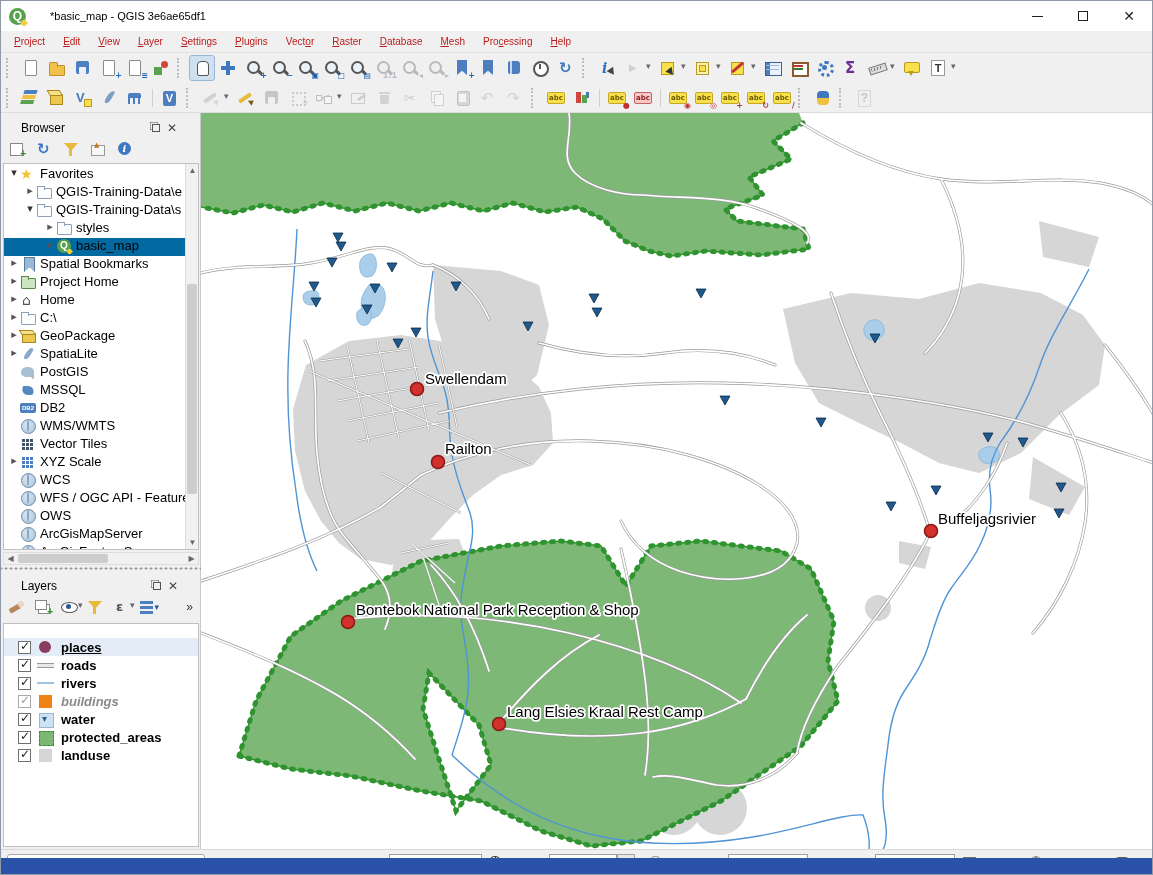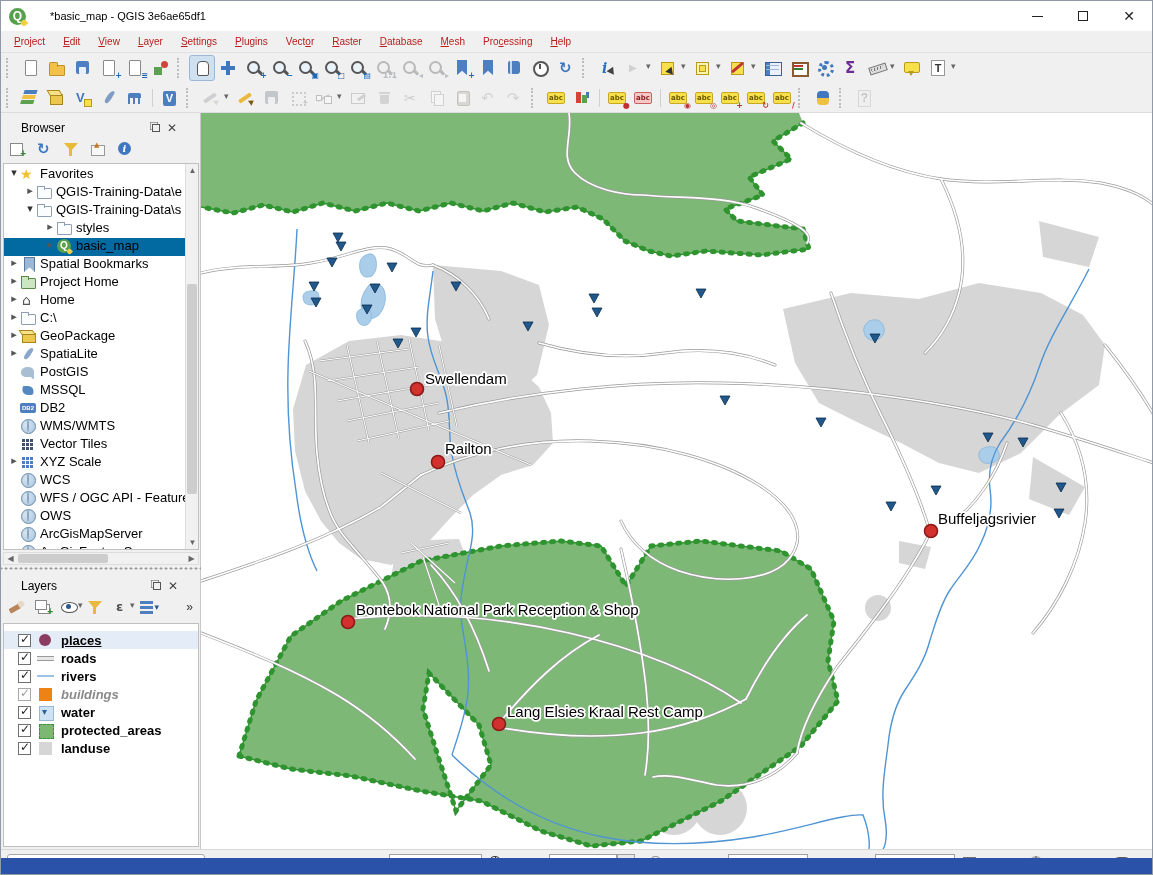--- a/index.html
+++ b/index.html
@@ -171,21 +171,21 @@
 .vscroll{position:absolute;right:0;top:0;width:13px;height:100%;background:#f1f1f1;border-left:1px solid #ddd}
 .vscroll .sb-arrow{position:absolute;left:0;width:13px;height:13px;font-size:8px;color:#666;text-align:center;line-height:13px}
 .vscroll .up{top:0}.vscroll .down{bottom:0}
 .vthumb{position:absolute;left:1px;width:10px;background:#cdcdcd;border-radius:2px}
 .hscroll{position:absolute;left:2px;top:439px;width:196px;height:13px;background:#f1f1f1;border:1px solid #ddd}
 .hthumb{position:absolute;top:1px;height:9px;background:#cdcdcd;border-radius:2px}
 .hs-arrow{position:absolute;top:0;width:13px;height:13px;font-size:8px;color:#666;text-align:center;line-height:12px}
 .splitter{position:absolute;left:0;top:452px;width:200px;height:6px;background:radial-gradient(circle,#9a9a9a 1px,transparent 1.4px) center/5px 5px no-repeat;background-size:5px 5px;background-repeat:repeat-x;background-position:center;background-origin:content-box;padding:0 80px}
 
 .layers-panel{position:absolute;left:0;top:458px;width:200px}
-.layers-list{position:absolute;left:2px;top:52px;width:196px;height:224px;background:#fff;border:1px solid #c0c0c0;padding-top:7px}
+.layers-list{position:absolute;left:2px;top:52px;width:196px;height:224px;background:#fff;border:1px solid #c0c0c0;padding-top:14px}
 .lrow{display:flex;align-items:center;height:18px;padding-left:14px;font-size:13px;gap:5px}
 .lrow.sel{background:#e4edf7}
 .cbx{width:13px;height:13px;border:1px solid #707070;background:#fff;position:relative;flex:none}
 .cbx.on::after{content:"✓";position:absolute;left:1px;top:-3px;font:bold 12px/14px "DejaVu Sans",sans-serif;color:#1a1a1a}
 .cbx.muted{border-color:#a8a8a8}
 .cbx.muted::after{color:#9a9a9a}
 .sym{position:relative;width:20px;height:16px;flex:none}
 .sym::before,.sym::after{position:absolute;content:""}
 [data-sym="circle-maroon"]::before{left:3px;top:2px;width:12px;height:12px;border-radius:50%;background:#8b3d5f}
 [data-sym="line-gray"]::before{left:1px;top:6px;width:17px;height:3px;background:#e8e8e8;border-top:1px solid #9a9a9a;border-bottom:1px solid #9a9a9a}

